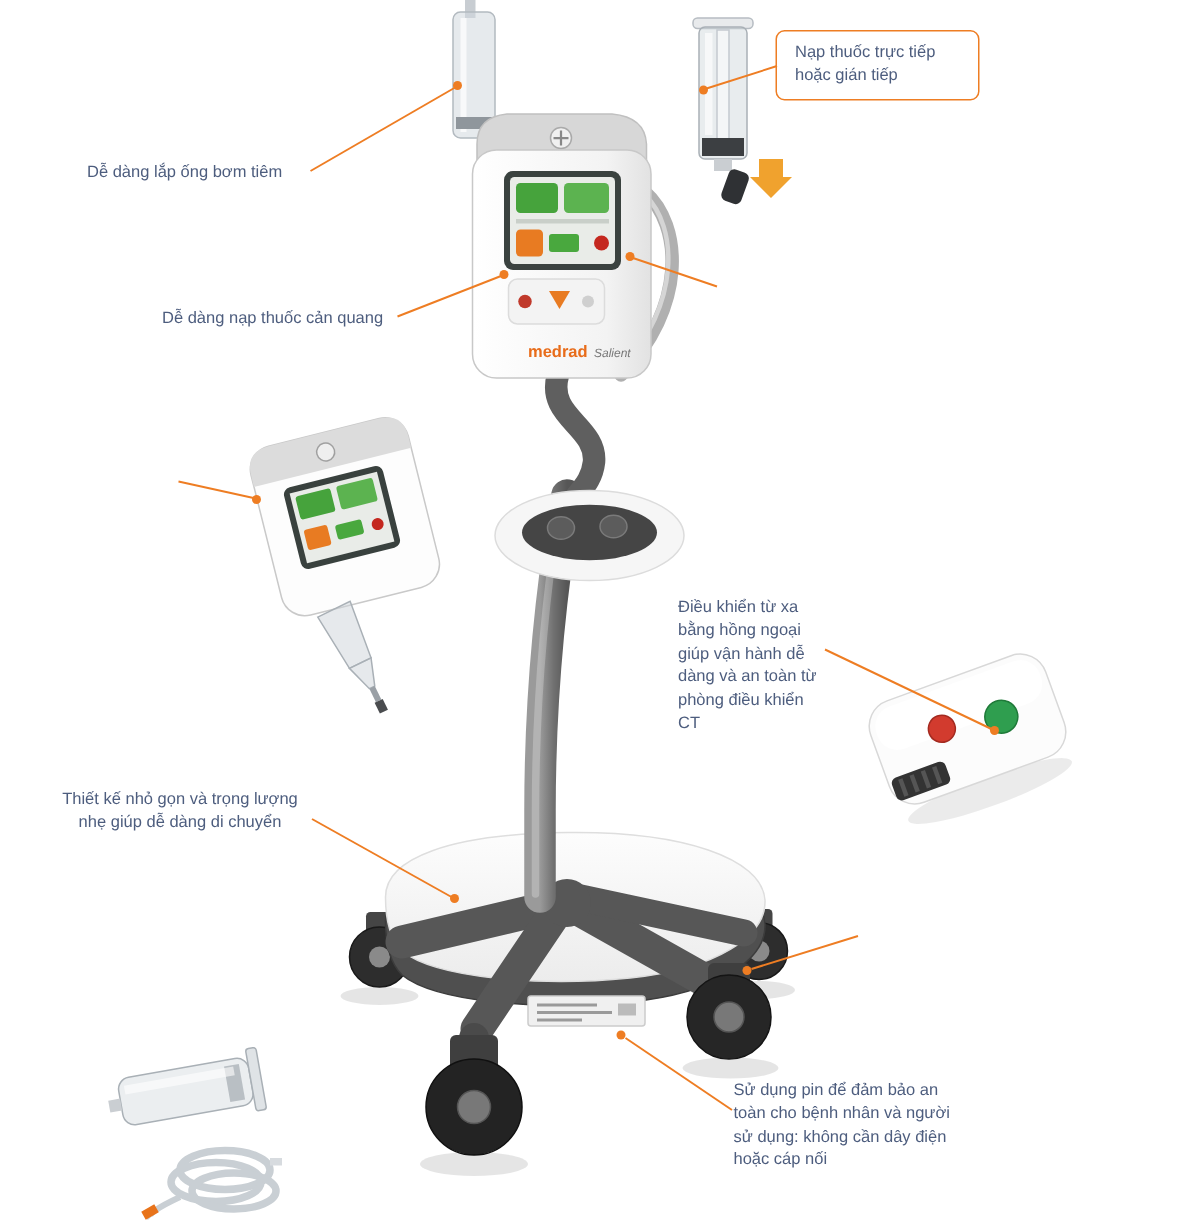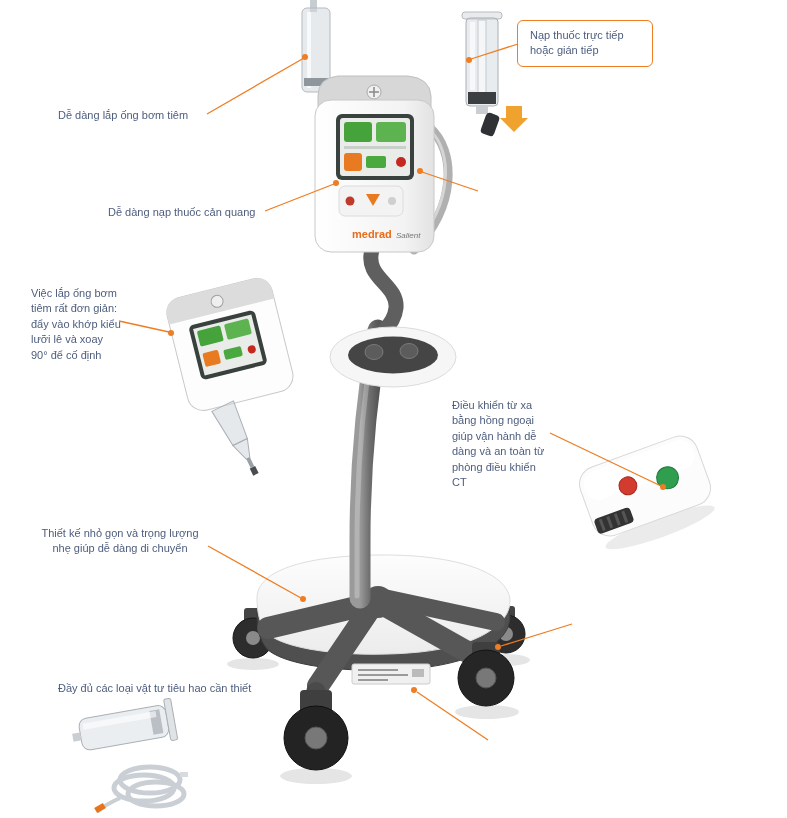--- a/index.html
+++ b/index.html
@@ -248,31 +248,28 @@
 
   <div class="callout" style="left:58px;top:108px;width:146px;text-align:left">
     <span>Dễ dàng lắp ống bơm tiêm</span>
   </div>
 
 
   <div class="callout" style="left:108px;top:205px;width:154px;text-align:left">
     <span>Dễ dàng nạp thuốc cản quang</span>
   </div>
 
-  <div class="callout" style="left:31px;top:286px;width:90px">
-    <span>Việc lắp ống bơm tiêm rất đơn giản: đẩy vào khớp kiểu lưỡi lê và xoay 90° để cố định</span>
-  </div>
 
   <div class="callout" style="left:34px;top:526px;width:172px;text-align:center">
     <span>Thiết kế nhỏ gọn và trọng lượng nhẹ giúp dễ dàng di chuyển</span>
   </div>
 
   <div class="callout" style="left:452px;top:398px;width:100px">
     <span>Điều khiển từ xa bằng hồng ngoại giúp vận hành dễ dàng và an toàn từ phòng điều khiển CT</span>
   </div>
 
 
-  <div class="callout" style="left:58px;top:681px;width:220px">
-    <span>Đầy đủ các loại vật tư tiêu hao cần thiết</span>
-  </div>
-
+
+  <div class="callout" style="left:489px;top:720px;width:158px">
+    <span>Sử dụng pin để đảm bảo an toàn cho bệnh nhân và người sử dụng: không cần dây điện hoặc cáp nối</span>
+  </div>
 
 </div>
 
 </body></html>

